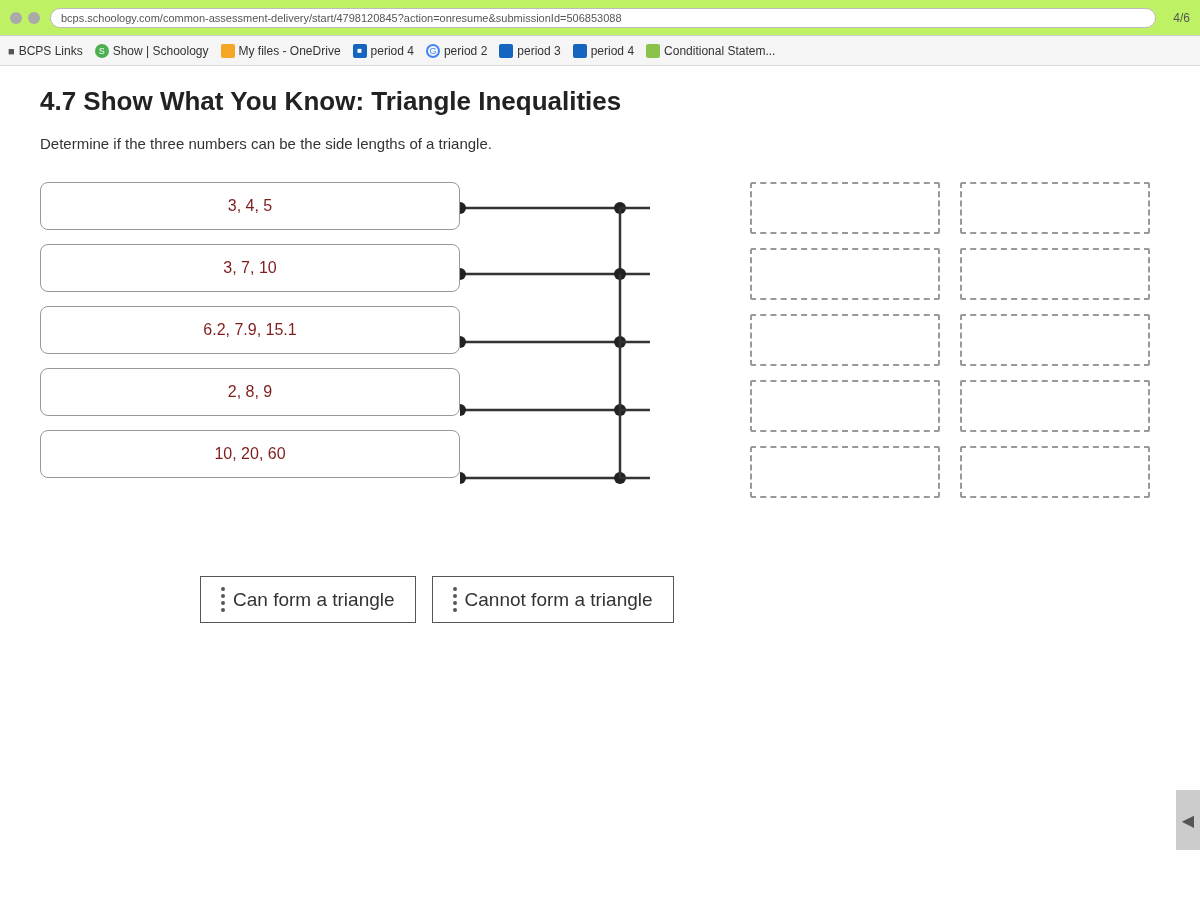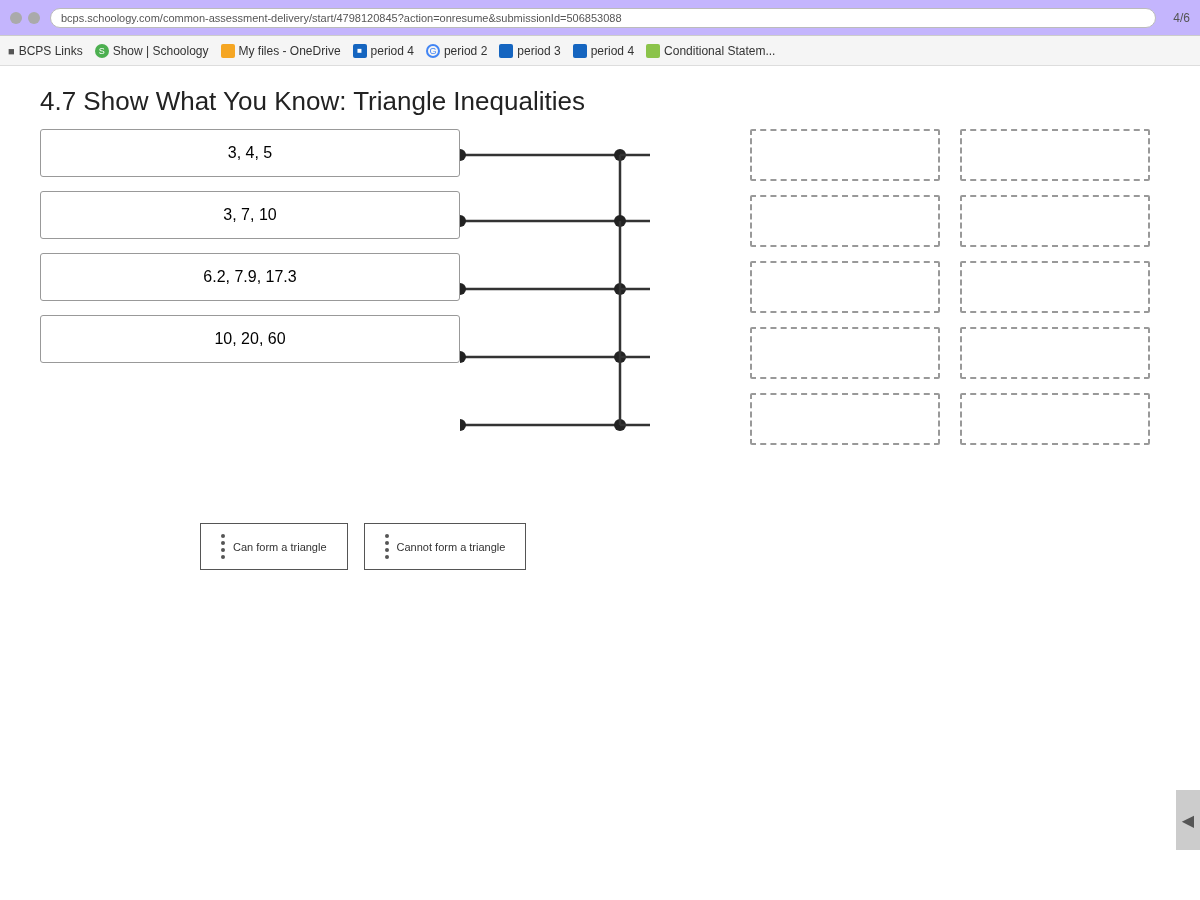--- a/index.html
+++ b/index.html
@@ -7,21 +7,21 @@
     body {
       font-family: Arial, sans-serif;
       background: #f0f0f0;
       width: 1200px;
       height: 900px;
       overflow: hidden;
     }
 
     
     .browser-bar {
-      background: #c4b5fd;
+      background: #bef264;
       height: 36px;
       display: flex;
       align-items: center;
       padding: 0 10px;
       font-size: 11px;
       color: #333;
       border-bottom: 1px solid #ccc;
     }
 
     .browser-icons {
@@ -71,46 +71,46 @@
     
     .content-area {
       background: white;
       padding: 20px 40px;
       height: calc(900px - 66px);
       overflow: hidden;
     }
 
     .page-title {
       font-size: 26px;
-      font-weight: normal;
+      font-weight: bold;
       color: #222;
-      margin-bottom: 12px;
+      margin-bottom: 18px;
     }
 
     .instructions {
       font-size: 15px;
       color: #333;
       margin-bottom: 30px;
     }
 
     
     .items-column {
       display: flex;
       flex-direction: column;
       gap: 14px;
       width: 420px;
     }
 
     .item-box {
       background: white;
       border: 1.5px solid #999;
-      border-radius: 3px;
+      border-radius: 8px;
       padding: 14px 20px;
       font-size: 16px;
-      color: #000000;
+      color: #7f1d1d;
       text-align: center;
       position: relative;
     }
 
     .target-column {
       display: flex;
       flex-direction: column;
       gap: 14px;
       width: 200px;
       padding-left: 10px;
@@ -127,21 +127,21 @@
     .legend {
       display: flex;
       gap: 16px;
       margin-top: 50px;
       margin-left: 160px;
     }
 
     .legend-item {
       border: 1.5px solid #555;
       padding: 10px 20px;
-      font-size: 11px;
+      font-size: 19px;
       color: #333;
       display: flex;
       align-items: center;
       gap: 8px;
       background: white;
     }
 
     .legend-dots {
       display: flex;
       flex-direction: column;
@@ -217,32 +217,36 @@
     <span>period 4</span>
   </div>
   <div class="bookmark-item">
     <span style="display:inline-block;width:14px;height:14px;background:#8BC34A;border-radius:2px;"></span>
     <span>Conditional Statem...</span>
   </div>
 </div>
 
 <div class="content-area">
   <h1 class="page-title">4.7 Show What You Know: Triangle Inequalities</h1>
+  <p class="instructions">Determine if the three numbers can be the side lengths of a triangle.</p>
 
   <div class="matching-wrapper">
 
     <div class="items-column">
       <div class="item-box">
         <span>3, 4, 5</span>
       </div>
       <div class="item-box">
         <span>3, 7, 10</span>
       </div>
       <div class="item-box">
-        <span>6.2, 7.9, 17.3</span>
+        <span>6.2, 7.9, 15.1</span>
+      </div>
+      <div class="item-box">
+        <span>2, 8, 9</span>
       </div>
       <div class="item-box">
         <span>10, 20, 60</span>
       </div>
     </div>
 
     <div style="position:relative; width:280px; align-self:stretch;">
       <svg width="280" height="340" viewBox="0 0 280 340">
 
         <line x1="0" y1="26" x2="160" y2="26" stroke="#333" stroke-width="2.5"></line>

